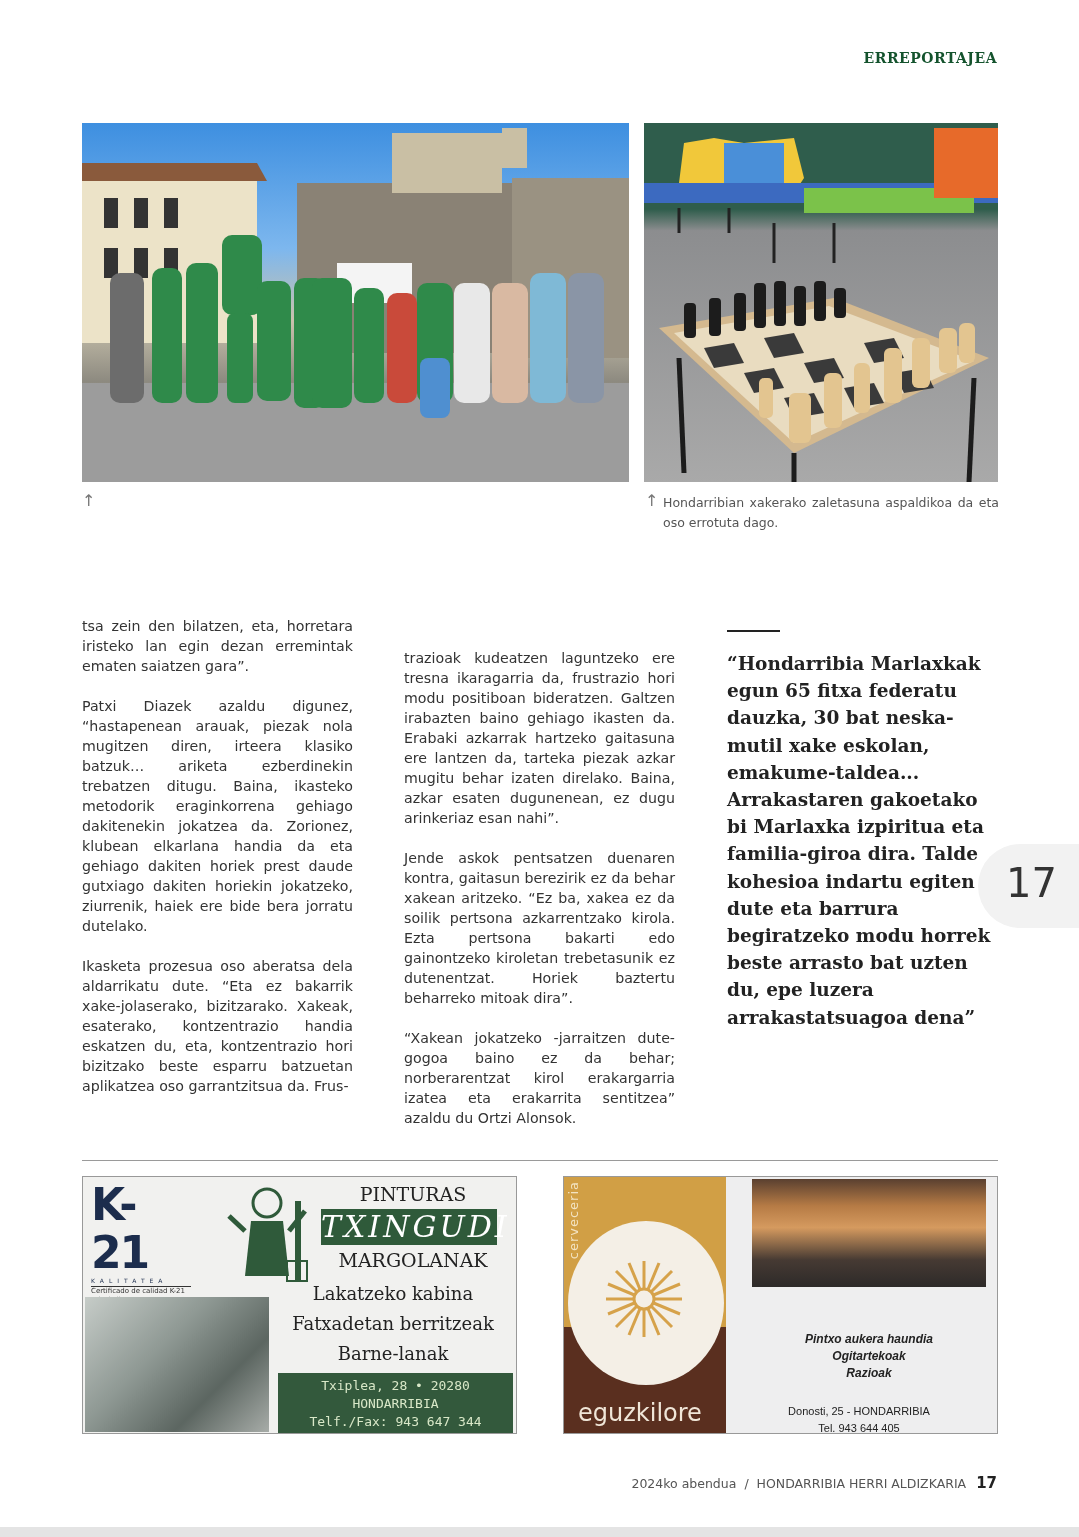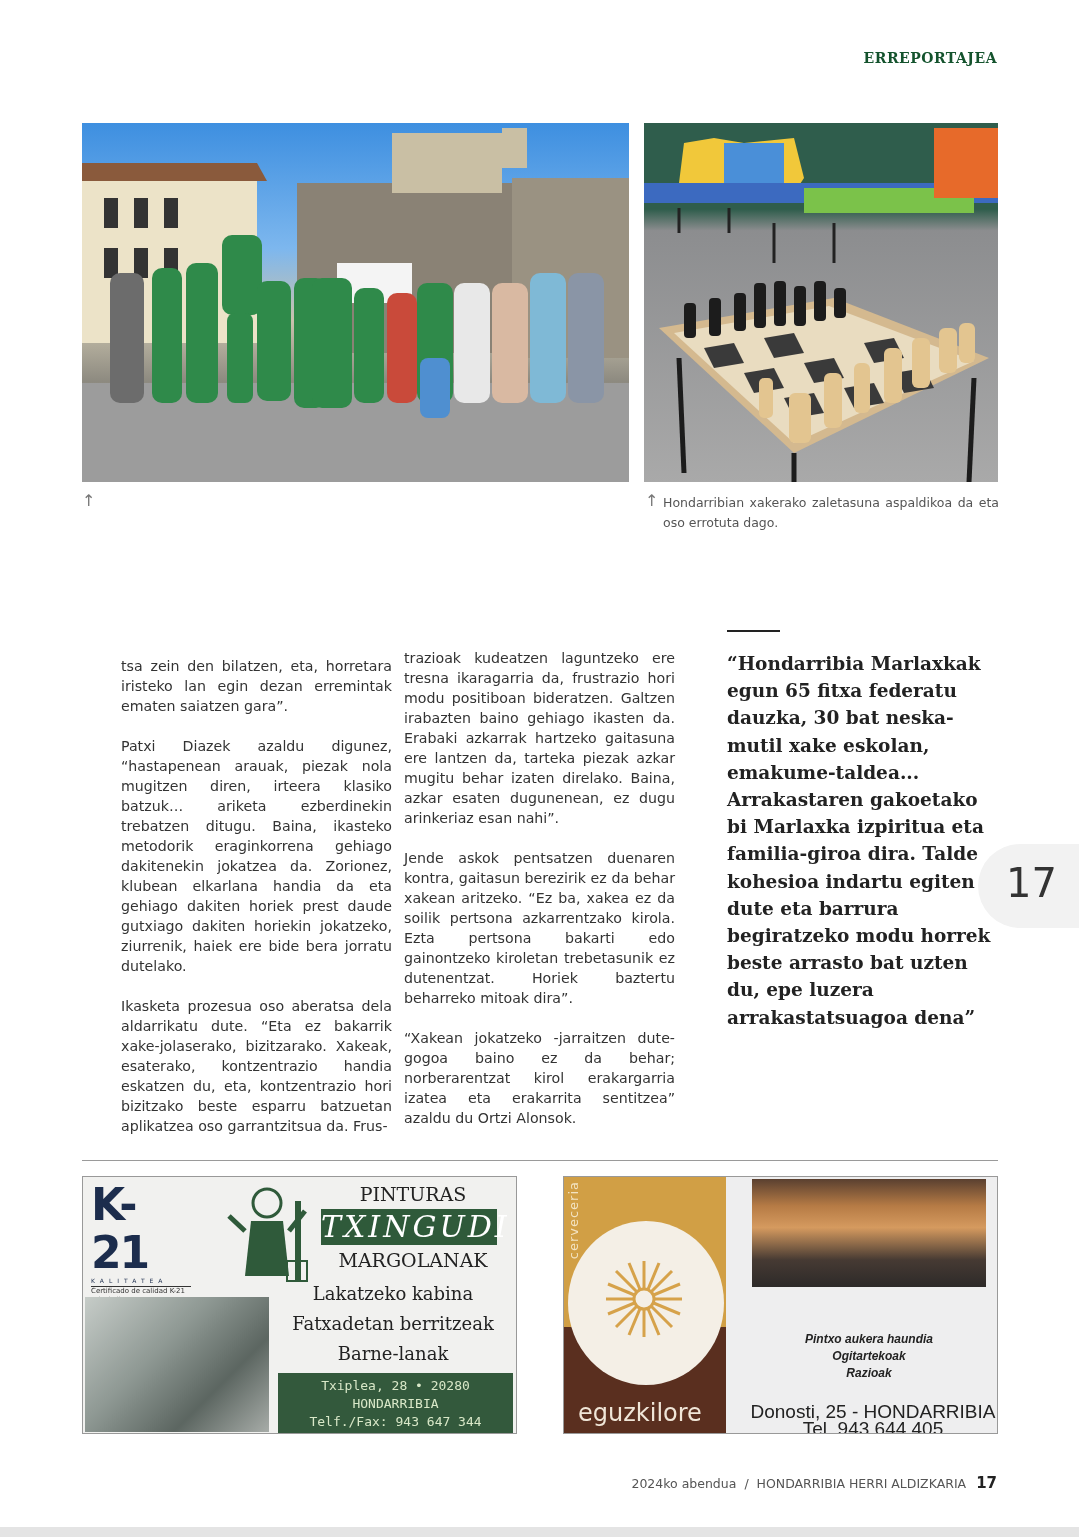--- a/index.html
+++ b/index.html
@@ -14,21 +14,21 @@
   #photo2 { left:644px; top:123px; width:354px; height:359px; background:linear-gradient(to bottom,#2f5d4c 0%,#2f5d4c 24%,#8c8d8f 30%,#a9a9a9 100%); }
 
   .caption { font-size:12.5px; line-height:20px; color:#555; }
   .caption .arrow { position:absolute; left:-18px; top:-2px; font-size:16px; color:#777; }
   #caption1 { left:100px; top:493px; width:420px; }
   #caption2 { left:663px; top:493px; width:336px; text-align:justify; }
 
   
   .col { font-size:14.2px; line-height:20px; color:#333; text-align:justify; width:271px; }
   .col p { margin:0 0 20px 0; }
-  #col1 { left:82px; top:656px;margin-left:39px; }
+  #col1 { left:82px; top:616px; }
   #col2 { left:404px; top:648px; }
 
   .quote-rule { left:727px; top:630px; width:53px; height:2px; background:#222; }
   .pullquote { left:727px; top:650px; width:270px; font-family:"DejaVu Serif", serif; font-weight:bold; font-size:18.5px; line-height:27.2px; color:#222; }
 
   .page-tab { left:978px; top:844px; width:120px; height:84px; background:#f2f2f2; border-radius:42px 0 0 42px; }
   .page-tab span { position:absolute; left:28px; top:16px; font-size:40px; color:#333; font-family:"DejaVu Sans", sans-serif; }
 
   .ads-rule { left:82px; top:1160px; width:916px; height:1px; background:#9a9a9a; }
 
@@ -50,21 +50,21 @@
   
   #ad2 { left:563px; top:1176px; width:435px; height:258px; background:#eeeeef; border:1px solid #999; box-sizing:border-box; overflow:hidden; }
   .eg-top { left:0; top:0; width:162px; height:150px; background:#d19f45; }
   .eg-bottom { left:0; top:150px; width:162px; height:108px; background:#5a2f1f; }
   .eg-circle { left:4px; top:44px; width:156px; height:164px; border-radius:50%; background:#f4efe6; }
   .eg-sun { left:40px; top:82px; width:80px; height:80px; }
   .eg-vertical { left:2px; top:4px; writing-mode:vertical-rl; transform:rotate(180deg); color:#f3e3c2; font-size:13px; letter-spacing:1px; }
   .eg-name { left:14px; top:222px; color:#f0e6d8; font-size:24px; font-family:"DejaVu Sans", sans-serif; }
   .eg-photo { left:188px; top:2px; width:234px; height:108px; background:linear-gradient(to bottom,#5a4030 0%,#b67b45 25%,#d59a5f 45%,#463a33 75%,#2d2a29 100%); }
   .eg-lines { left:180px; top:154px; width:250px; text-align:center; font-style:italic; font-weight:bold; font-size:12px; line-height:17px; color:#222; font-family:"Liberation Sans", sans-serif; }
-  .eg-address { left:184px; top:226px; width:250px; text-align:center; font-size:19px; line-height:17px; color:#222; font-family:"Liberation Sans", sans-serif; }
+  .eg-address { left:170px; top:226px; width:250px; text-align:center; font-size:11px; line-height:17px; color:#222; font-family:"Liberation Sans", sans-serif; }
 
   .footer { right:82px; top:1474px; font-size:12.5px; color:#555; }
   .footer .num { font-weight:bold; font-size:15px; color:#222; margin-left:6px; }
   .bottom-bar { left:0; top:1527px; width:1079px; height:10px; background:#e4e4e4; }
 </style>
 </head>
 <body>
 
 <div class="abs section-title">ERREPORTAJEA</div>
 

